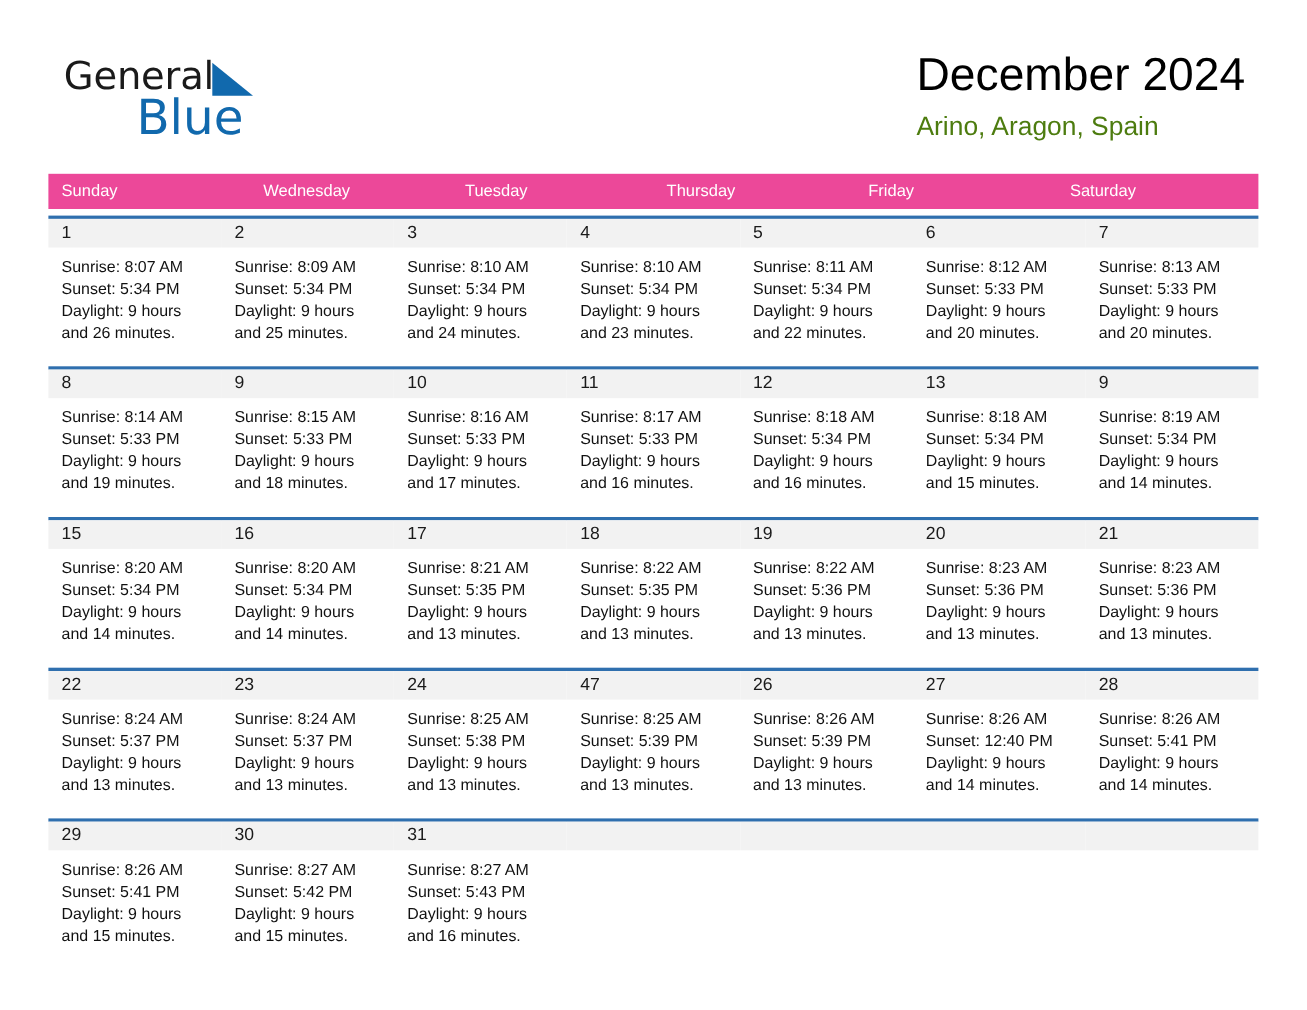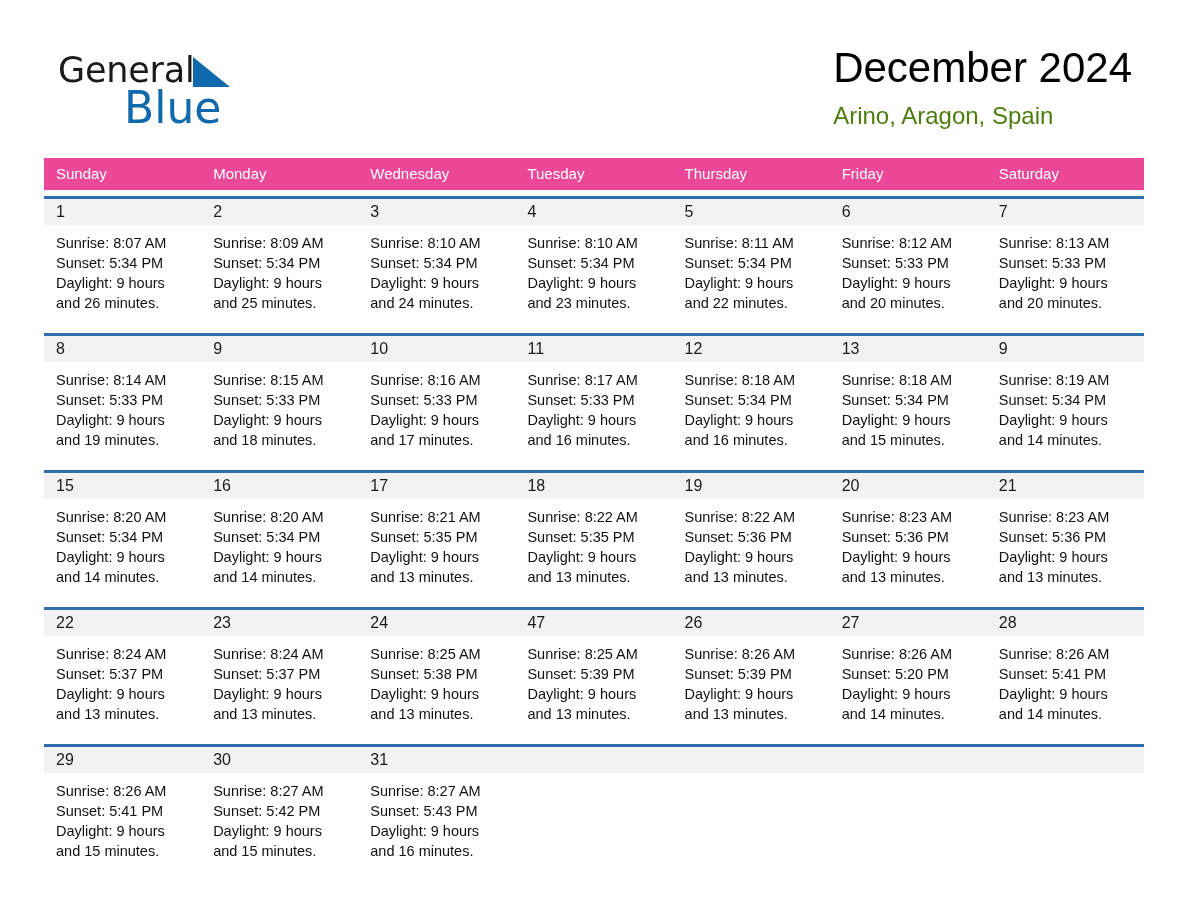--- a/index.html
+++ b/index.html
@@ -174,21 +174,20 @@
       <div class="month-title">December 2024</div>
       <div class="location">Arino, Aragon, Spain</div>
     </div>
 
   </div>
 
   <div class="calendar">
 
     <div class="weekday-row">
       <div class="weekday">Sunday</div>
-      <div class="weekday">Monday</div>
       <div class="weekday">Wednesday</div>
       <div class="weekday">Tuesday</div>
       <div class="weekday">Thursday</div>
       <div class="weekday">Friday</div>
       <div class="weekday">Saturday</div>
     </div>
 
     <div class="week">
       <div class="day">
         <div class="day-num-band">
@@ -484,21 +483,21 @@
           <div class="day-line">Daylight: 9 hours</div>
           <div class="day-line">and 13 minutes.</div>
         </div>
       </div>
       <div class="day">
         <div class="day-num-band">
             <span class="day-num">27</span>
           </div>
         <div class="day-body">
           <div class="day-line">Sunrise: 8:26 AM</div>
-          <div class="day-line">Sunset: 5:20 PM</div>
+          <div class="day-line">Sunset: 12:40 PM</div>
           <div class="day-line">Daylight: 9 hours</div>
           <div class="day-line">and 14 minutes.</div>
         </div>
       </div>
       <div class="day">
         <div class="day-num-band">
             <span class="day-num">28</span>
           </div>
         <div class="day-body">
           <div class="day-line">Sunrise: 8:26 AM</div>

